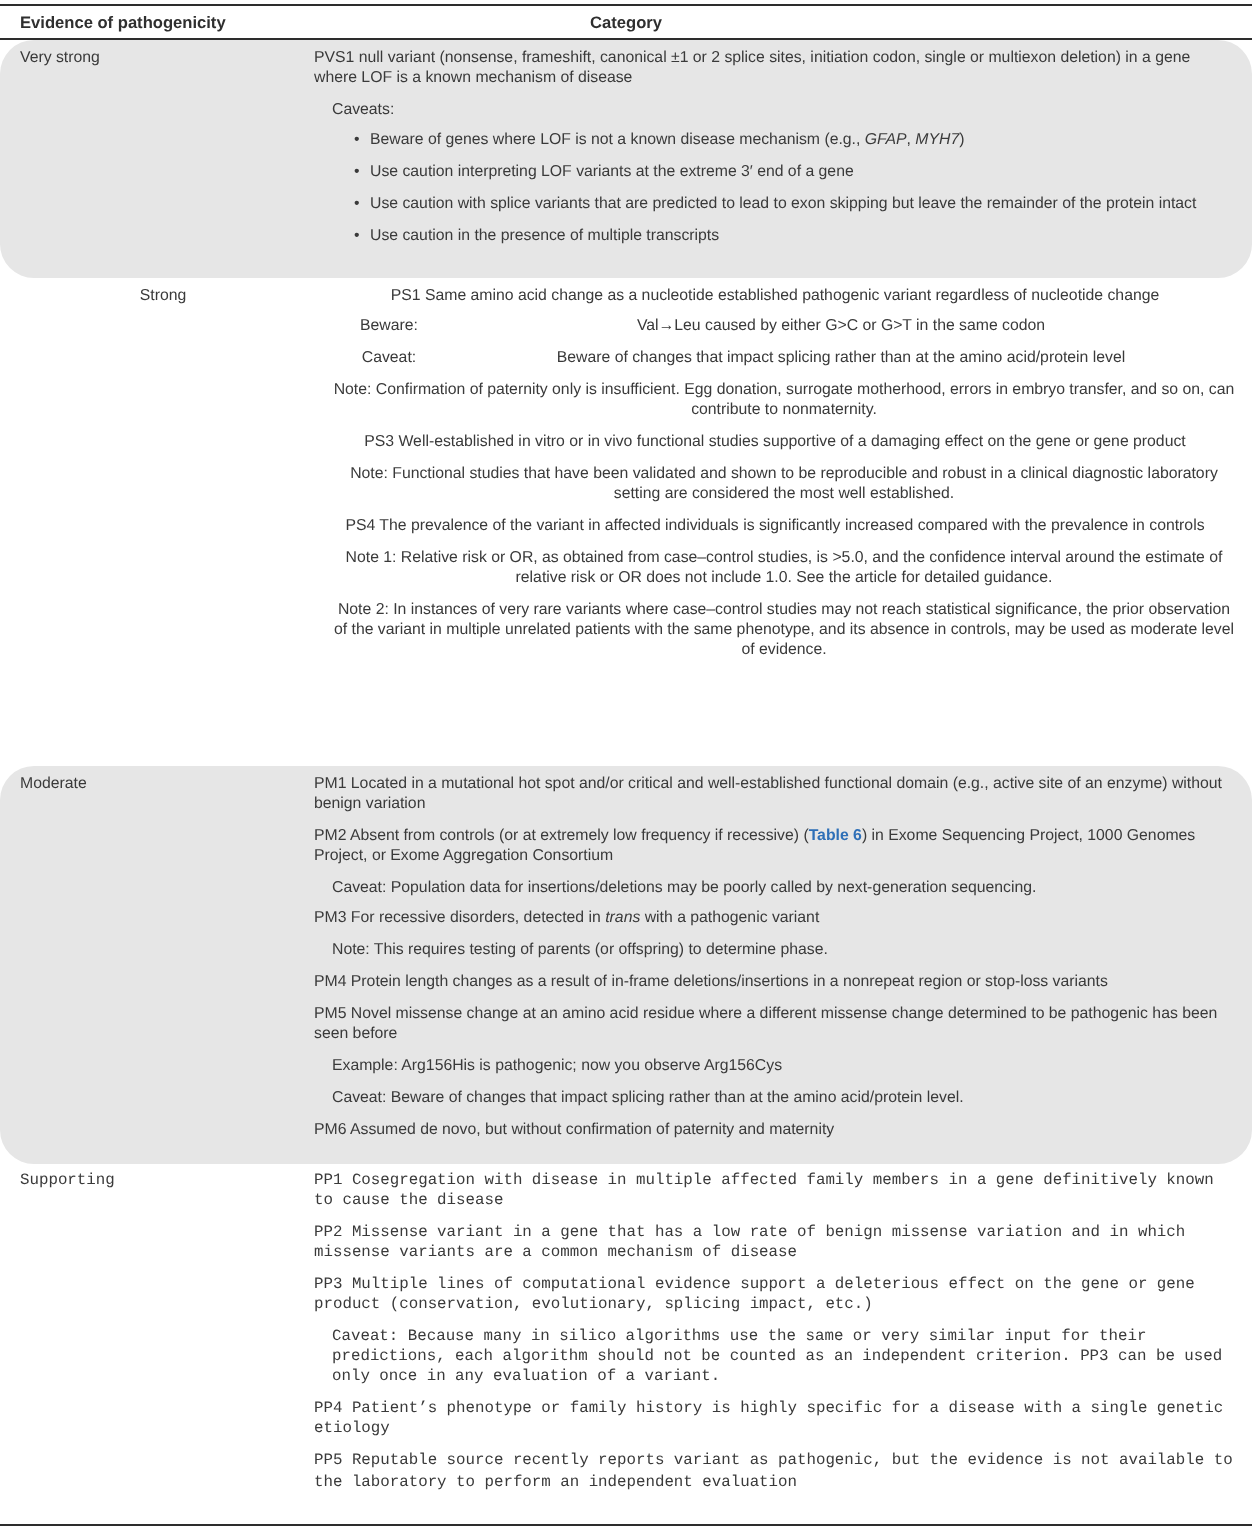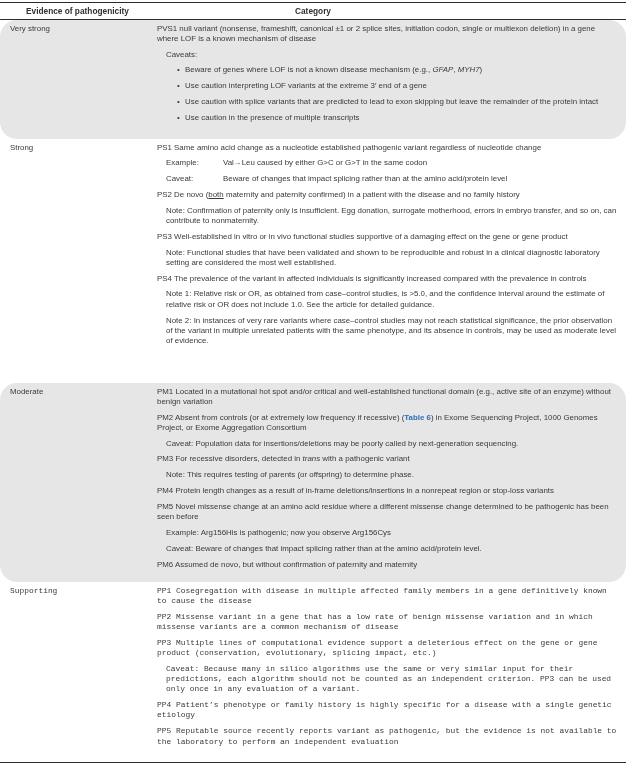--- a/index.html
+++ b/index.html
@@ -10,34 +10,34 @@
     -webkit-font-smoothing:antialiased;
   }
   .wrap{padding-top:2px;width:626px;}
   
   .thead{
     position:relative;display:flex;align-items:center;height:16px;
     border-top:1.6px solid var(--border,#2d2d2d);
     border-bottom:1px solid var(--border,#2d2d2d);
   }
   .th1{
-    position:relative;z-index:2;width:157px;padding-left:26px;
+    position:relative;z-index:2;width:157px;padding-left:10px;
     font-weight:bold;font-size:8.3px;color:#2f2f2f;white-space:nowrap;
   }
   .th2{
     position:absolute;left:0;right:0;top:0;bottom:0;z-index:1;
     display:flex;align-items:center;justify-content:center;
     font-weight:bold;font-size:8.3px;color:#2f2f2f;
   }
   
   #tbody{border-bottom:1.6px solid var(--border,#2d2d2d);}
   .trow{display:flex;border-radius:17px;}
   .trow.shaded{background:var(--shaded,#e6e6e6);}
   #tbody .trow:nth-child(1){min-height:119px;}
-  #tbody .trow:nth-child(2){min-height:244px;}
+  #tbody .trow:nth-child(2){min-height:244px;text-align:center;}
   #tbody .trow:nth-child(3){min-height:199px;}
   #tbody .trow:nth-child(4){min-height:180px;font-family:Liberation Mono, monospace;}
   .cell-label{
     flex:0 0 157px;width:157px;box-sizing:border-box;
     padding:3.5px 4px 0 10px;font-size:7.9px;line-height:10.3px;
   }
   .cell-content{flex:1;padding:3.5px 8px 2px 0;}
   .item{font-size:7.9px;line-height:10.3px;margin-bottom:5.5px;}
   .item.note{margin-left:9px;}
   .item.bullet{margin-left:20px;display:flex;}
@@ -80,28 +80,27 @@
             <span class="bglyph">•</span>
             <span class="btext"><span>Use caution in the presence of multiple transcripts</span></span>
           </div>
         </div>
       </div>
       <div class="trow">
         <div class="cell-label">Strong</div>
         <div class="cell-content">
           <div class="item criterion"><span>PS1 Same amino acid change as a nucleotide established pathogenic variant regardless of nucleotide change</span></div>
           <div class="item labeled">
-            <span class="lab">Example:</span>
+            <span class="lab">Beware:</span>
             <span class="ltext"><span>Val→Leu caused by either G&gt;C or G&gt;T in the same codon</span></span>
           </div>
           <div class="item labeled">
             <span class="lab">Caveat:</span>
             <span class="ltext"><span>Beware of changes that impact splicing rather than at the amino acid/protein level</span></span>
           </div>
-          <div class="item criterion"><span>PS2 De novo (</span><span class="seg-underline">both</span><span> maternity and paternity confirmed) in a patient with the disease and no family history</span></div>
           <div class="item note"><span>Note: Confirmation of paternity only is insufficient. Egg donation, surrogate motherhood, errors in embryo transfer, and so on, can contribute to nonmaternity.</span></div>
           <div class="item criterion"><span>PS3 Well-established in vitro or in vivo functional studies supportive of a damaging effect on the gene or gene product</span></div>
           <div class="item note"><span>Note: Functional studies that have been validated and shown to be reproducible and robust in a clinical diagnostic laboratory setting are considered the most well established.</span></div>
           <div class="item criterion"><span>PS4 The prevalence of the variant in affected individuals is significantly increased compared with the prevalence in controls</span></div>
           <div class="item note"><span>Note 1: Relative risk or OR, as obtained from case–control studies, is &gt;5.0, and the confidence interval around the estimate of relative risk or OR does not include 1.0. See the article for detailed guidance.</span></div>
           <div class="item note"><span>Note 2: In instances of very rare variants where case–control studies may not reach statistical significance, the prior observation of the variant in multiple unrelated patients with the same phenotype, and its absence in controls, may be used as moderate level of evidence.</span></div>
         </div>
       </div>
       <div class="trow shaded">
         <div class="cell-label">Moderate</div>

